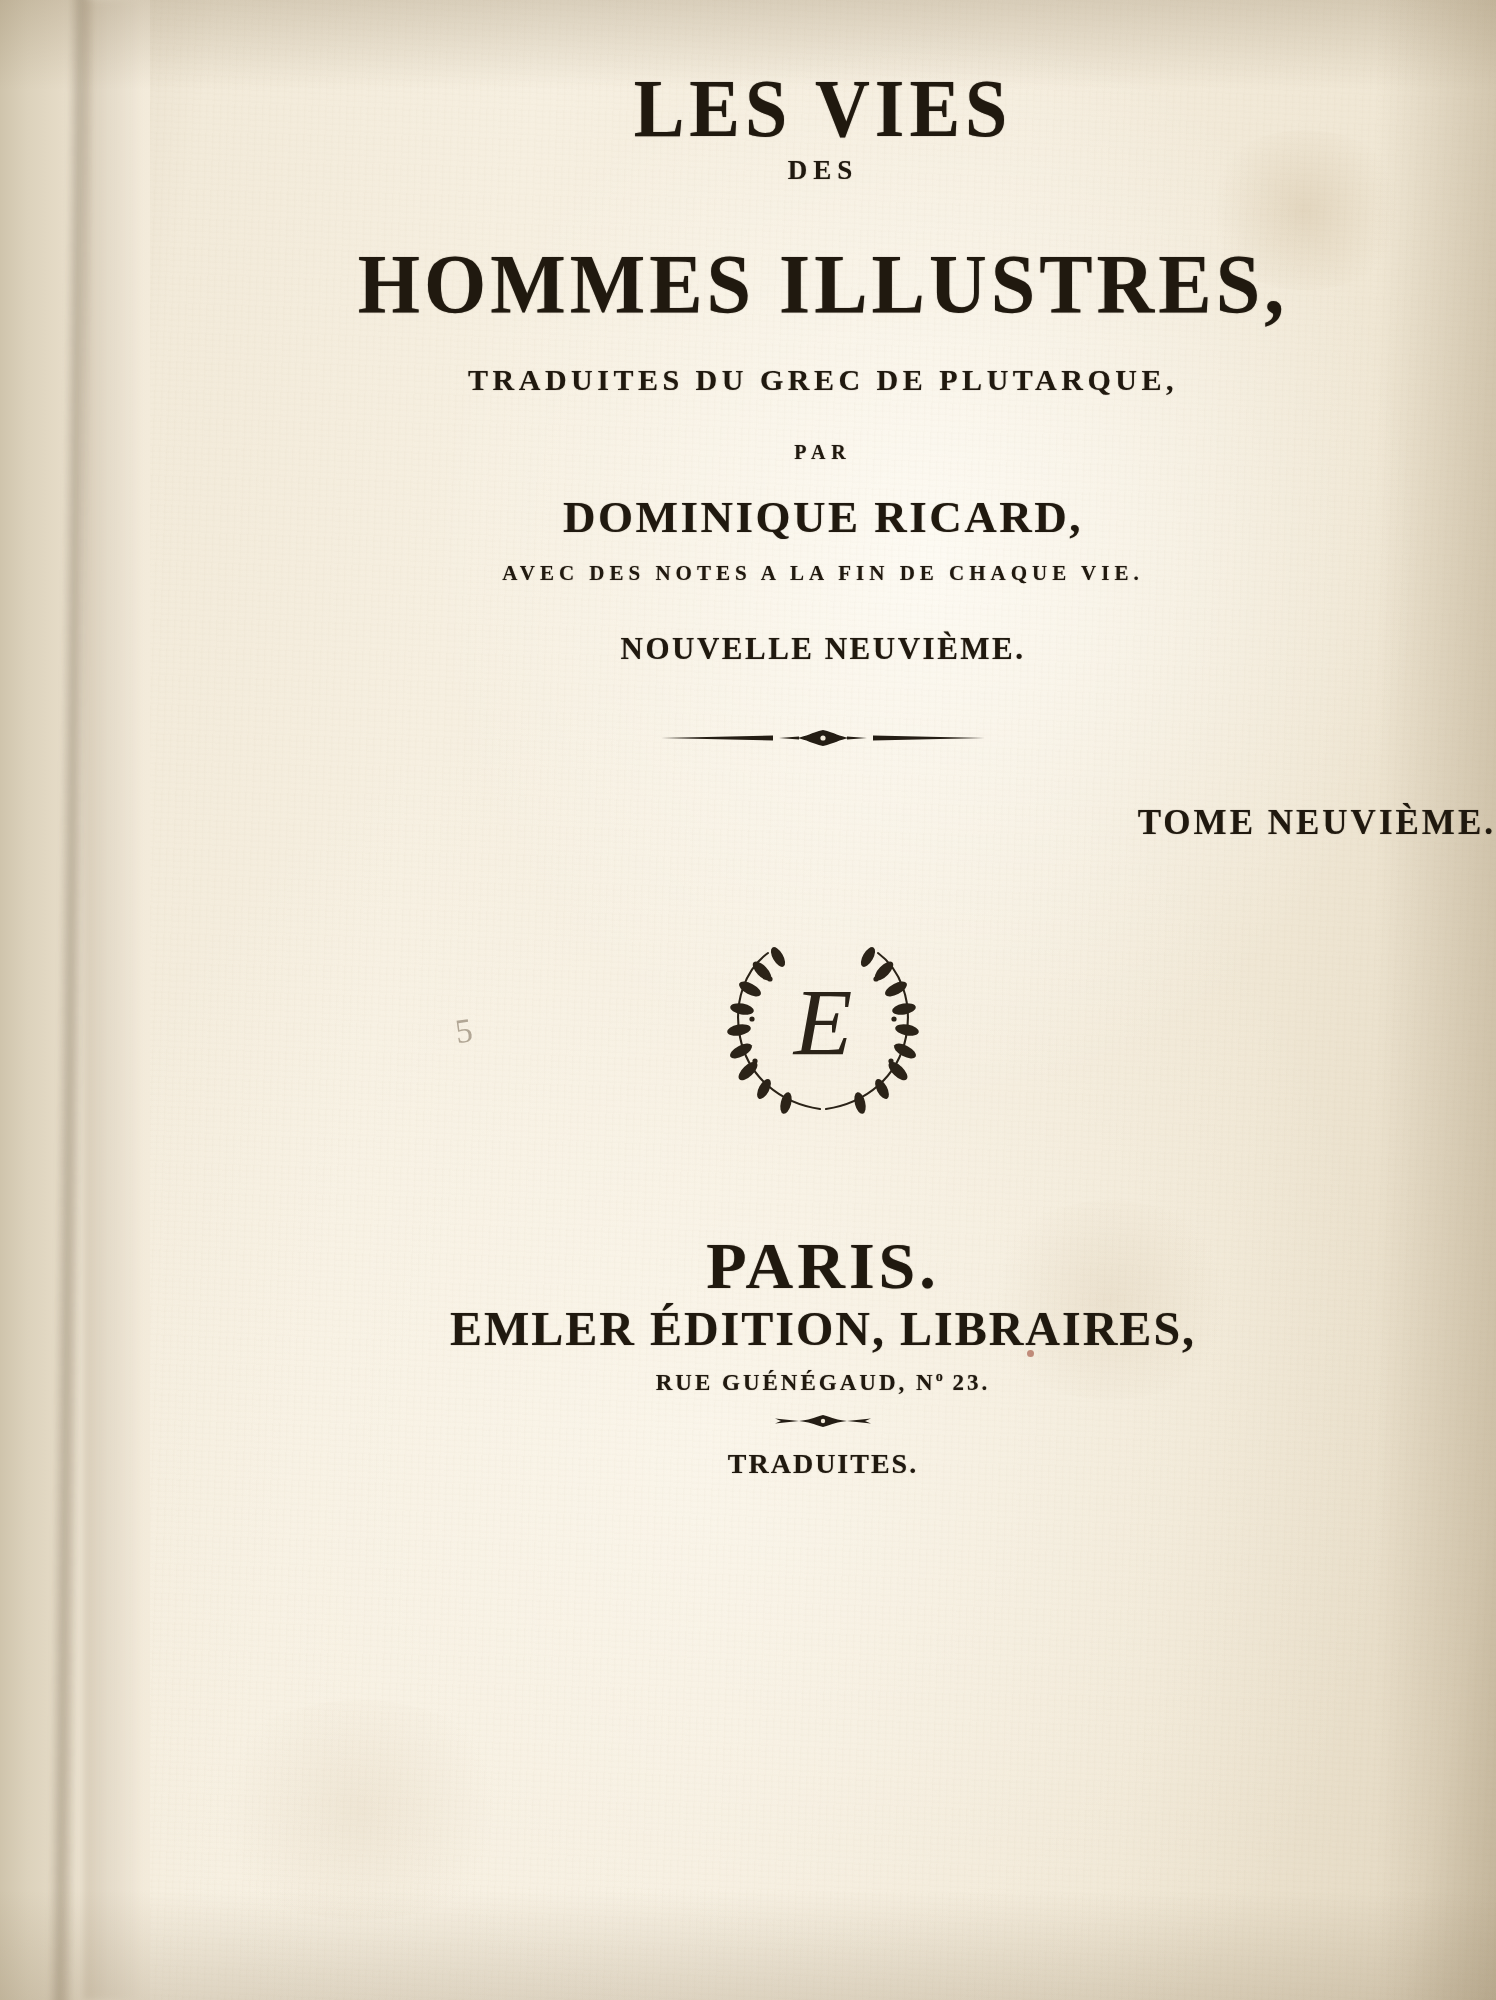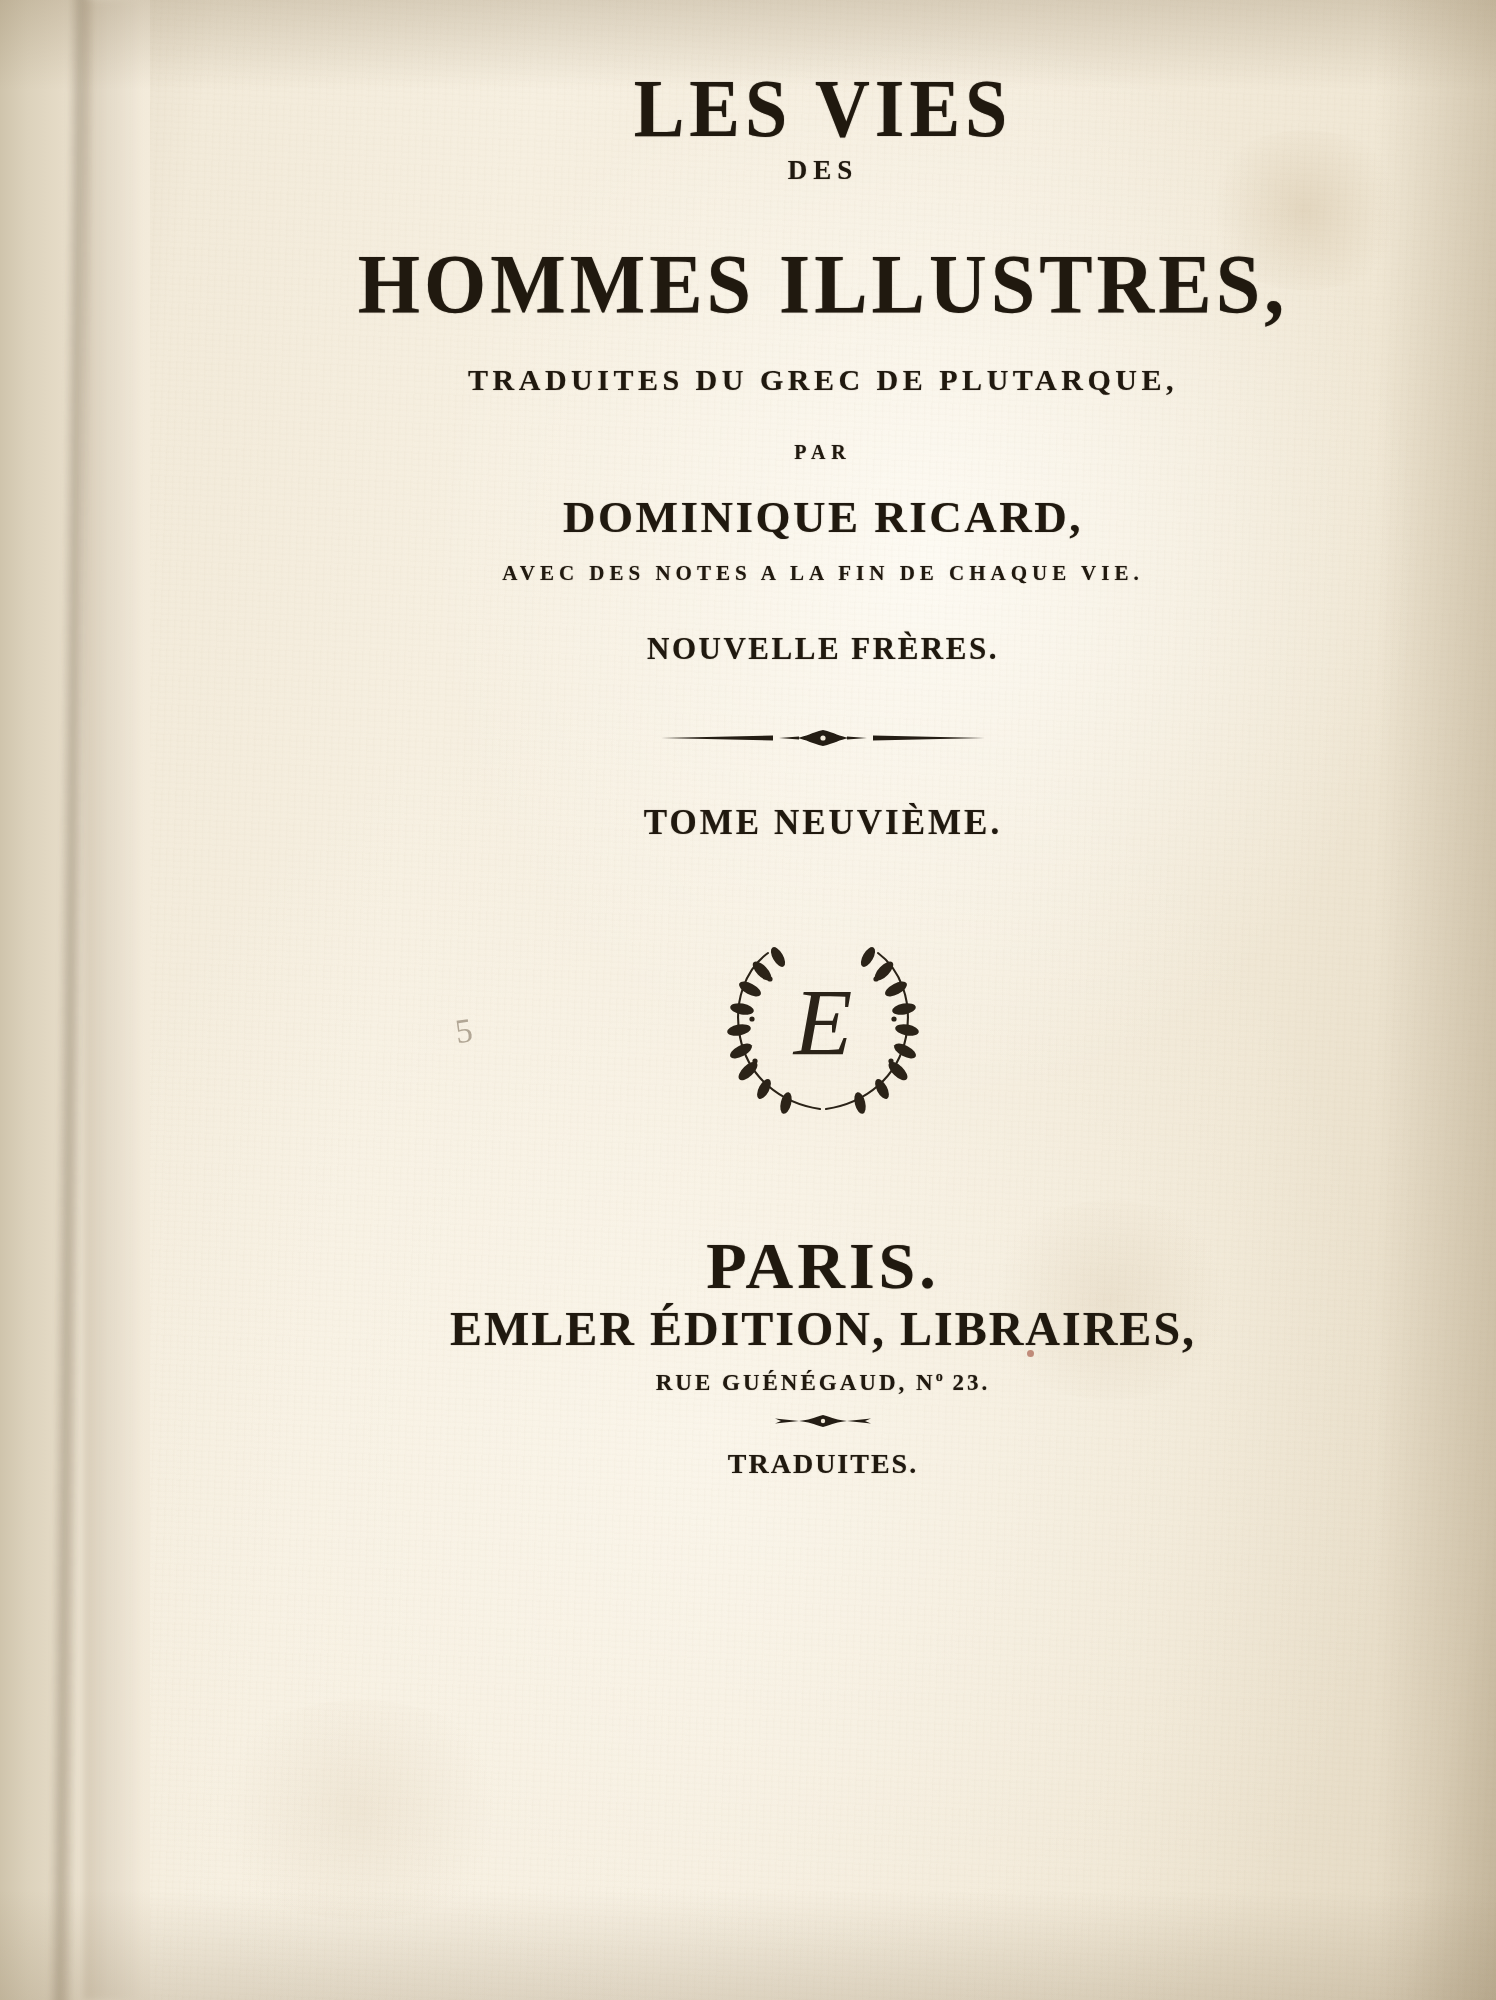--- a/index.html
+++ b/index.html
@@ -191,20 +191,21 @@
     display: flex;
     align-items: center;
     justify-content: center;
   }
 
   .tome {
     top: 780px;
     font-size: 35px;
     letter-spacing: 3px;
     font-weight: 700;
+    text-align: right;
   }
 
   .vignette {
     position: absolute;
     top: 910px;
     left: 0;
     width: 1346px;
     display: flex;
     justify-content: center;
   }
@@ -268,21 +269,21 @@
 
   <div class="content">
 
     <div class="ln title-main">LES VIES</div>
     <div class="ln title-des">DES</div>
     <div class="ln title-hommes">HOMMES ILLUSTRES,</div>
     <div class="ln subtitle-trad">TRADUITES DU GREC DE PLUTARQUE,</div>
     <div class="ln by-par">PAR</div>
     <div class="ln author">DOMINIQUE RICARD,</div>
     <div class="ln notes-line">AVEC DES NOTES A LA FIN DE CHAQUE VIE.</div>
-    <div class="ln edition-line">NOUVELLE FRÈRES.</div>
+    <div class="ln edition-line">NOUVELLE NEUVIÈME.</div>
 
     <div class="rule">
       <svg width="340" height="24" viewBox="0 0 340 24" xmlns="http://www.w3.org/2000/svg">
         <g fill="#241d14">
           <path d="M8 12 L120 9.6 L120 14.4 Z"></path>
           <path d="M332 12 L220 9.6 L220 14.4 Z"></path>
           <path d="M170 4 C182 7, 186 10, 196 12 C186 14, 182 17, 170 20 C158 17, 154 14, 144 12 C154 10, 158 7, 170 4 Z"></path>
           <circle cx="170" cy="12" r="2.6" fill="#f3ebdb"></circle>
           <path d="M126 12 L146 10.4 L146 13.6 Z"></path>
           <path d="M214 12 L194 10.4 L194 13.6 Z"></path>

